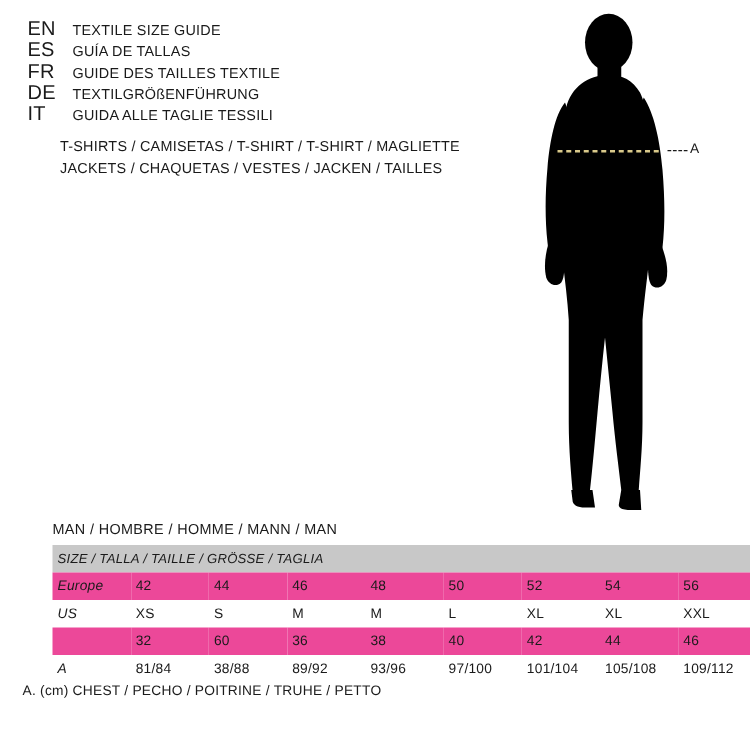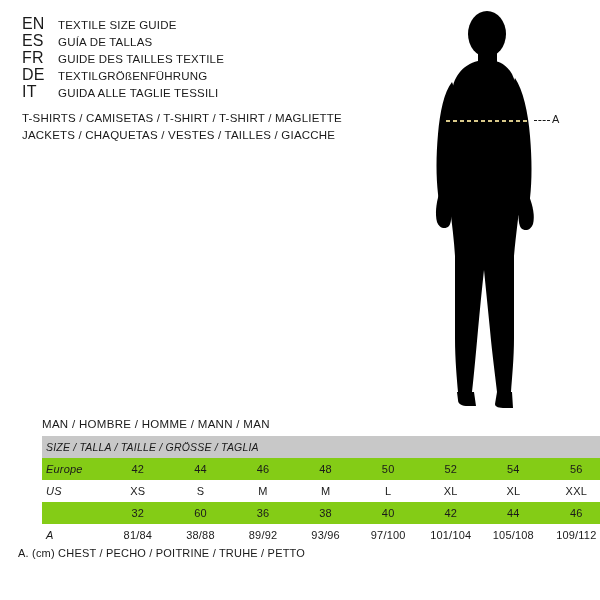--- a/index.html
+++ b/index.html
@@ -49,20 +49,21 @@
   .garments {
     position: absolute;
     left: 22px;
     top: 110px;
   }
   .garment-line {
     font-size: 11.5px;
     letter-spacing: 0.2px;
     line-height: 17px;
     color: #1a1a1a;
+    margin-left: 26px;
   }
 
   
   .figure-wrap {
     position: absolute;
     left: 400px;
     top: 8px;
     width: 200px;
     height: 400px;
   }
@@ -109,32 +110,32 @@
     color: #1a1a1a;
     padding: 3px 0 3px 4px;
     letter-spacing: 0.2px;
     height: 16px;
   }
   tr.head-row td {
     background: #c8c8c8;
     font-size: 10.5px;
   }
   tr.row-shade td {
-    background: #84cc16;
+    background: #ec4899;
   }
   tr.row-plain td {
     background: #ffffff;
   }
   td.col-label {
     width: 84px;
     font-style: italic;
   }
   td.col-val {
     width: 68px;
-    text-align: center;
+    text-align: left;
   }
   .footnote {
     position: absolute;
     left: 18px;
     top: 547px;
     font-size: 11px;
     letter-spacing: 0.2px;
     color: #1a1a1a;
   }
 </style>
@@ -161,21 +162,21 @@
       <span class="legend-text">TEXTILGRÖßENFÜHRUNG</span>
     </div>
     <div class="legend-row">
       <span class="legend-code">IT</span>
       <span class="legend-text">GUIDA ALLE TAGLIE TESSILI</span>
     </div>
   </div>
 
   <div class="garments">
     <div class="garment-line">T-SHIRTS / CAMISETAS / T-SHIRT / T-SHIRT / MAGLIETTE</div>
-    <div class="garment-line">JACKETS / CHAQUETAS / VESTES / TAILLES / GIACCHE</div>
+    <div class="garment-line">JACKETS / CHAQUETAS / VESTES / JACKEN / TAILLES</div>
   </div>
 
   <div class="figure-wrap">
     <svg width="200" height="400" viewBox="0 0 200 400">
 
       <ellipse cx="87" cy="26" rx="19" ry="23" fill="#000000"></ellipse>
 
       <rect x="78" y="44" width="19" height="12" fill="#000000"></rect>
 
       <path d="M87,52

